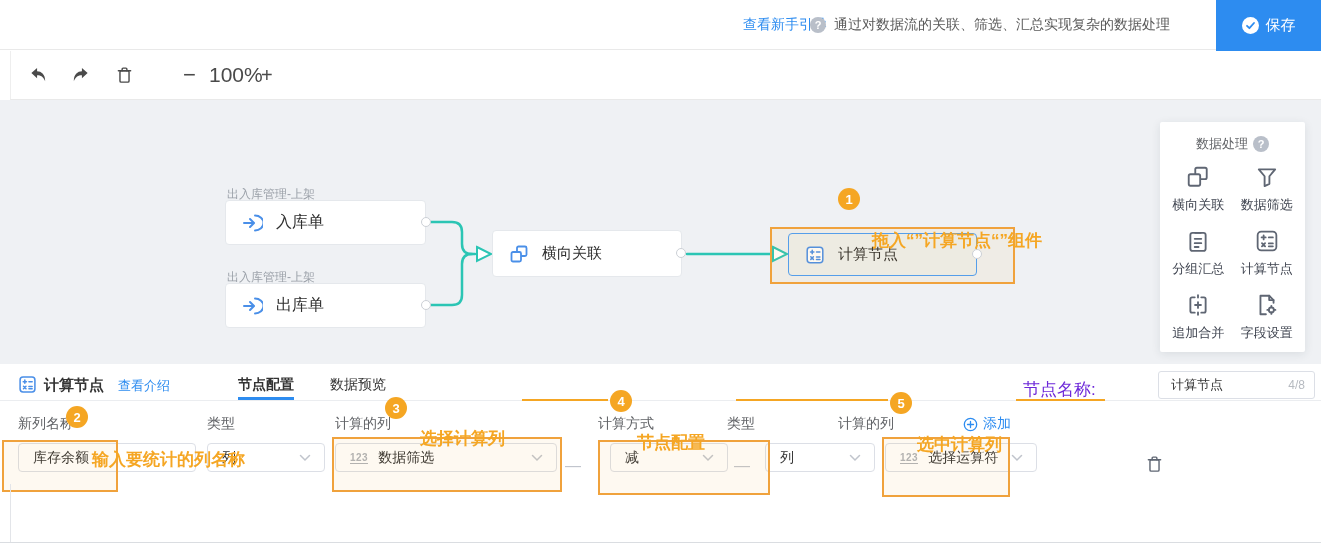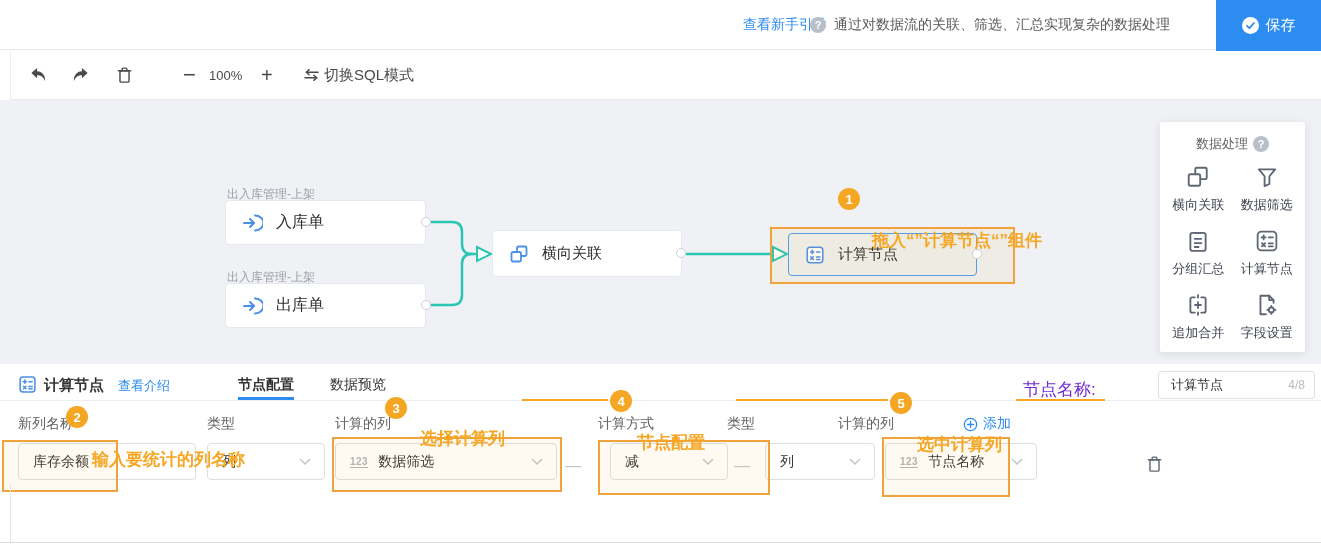--- a/index.html
+++ b/index.html
@@ -23,21 +23,21 @@
   .save-check { width:17px; height:17px; background:#fff; border-radius:50%; display:flex; align-items:center; justify-content:center; }
 
   
   .toolbar { position:absolute; left:10px; top:51px; width:1311px; height:49px; background:#fff;
              border-bottom:1px solid #e9e9e9; border-left:1px solid #eee; }
   .toolbar .tool { position:absolute; top:0; height:48px; display:flex; align-items:center; color:#4a4a4a; cursor:pointer; }
   .t-undo { left:18px; color:#3d3d3d; }
   .t-redo { left:60px; color:#c9c9c9; }
   .t-trash { left:105px; }
   .t-minus { left:172px; font-size:22px; }
-  .t-zoom { left:198px; font-size:13px; cursor:default; }
+  .t-zoom { left:198px; font-size:21px; cursor:default; }
   .t-plus { left:250px; font-size:20px; }
   .t-sql { left:292px; font-size:15px; gap:4px; }
 
   
   .canvas { position:absolute; left:0; top:100px; width:1321px; height:264px; background:#eff1f4; }
   .node { position:absolute; background:#fff; border:1px solid #e5e8ec; border-radius:4px;
           display:flex; align-items:center; gap:13px; padding-left:16px; font-size:16px; color:#2f2f2f; cursor:pointer; }
   .src-label { position:absolute; font-size:12px; color:#9aa0a8; }
   .node-join { left:492px; top:130px; width:190px; height:47px; font-size:15px; }
   .node-calc { left:788px; top:133px; width:189px; height:43px; font-size:15px; background:#edf0ef; border:1px solid #4a9ef8; }
@@ -72,21 +72,21 @@
                   border-radius:3px; display:flex; align-items:center; }
   .nodename-box input { border:none; outline:none; width:110px; padding-left:12px; font-size:13px; color:#333;
                         font-family:"Liberation Sans",sans-serif; background:transparent; }
   .nodename-count { position:absolute; right:9px; font-size:12px; color:#b6bac0; }
 
   .anno-line { position:absolute; top:35px; height:2px; background:#f5a623; z-index:4; }
 
   .form-label { position:absolute; top:51px; font-size:14px; color:#606266; }
   .add-link { position:absolute; left:963px; top:51px; font-size:14px; color:#2d8cf0; display:flex; align-items:center; gap:5px; cursor:pointer; }
 
-  .field { position:absolute; top:79px; height:37px; border:1px solid #dcdfe6; border-radius:4px; background:#fff;
+  .field { position:absolute; top:79px; height:29px; border:1px solid #dcdfe6; border-radius:4px; background:#fff;
            display:flex; align-items:center; font-size:14px; color:#333; }
   .field input { border:none; outline:none; width:100%; padding-left:14px; font-size:14px; color:#333;
                  font-family:"Liberation Sans",sans-serif; background:transparent; }
   .select { padding-left:14px; cursor:pointer; }
   .select .chev { position:absolute; right:13px; }
   .num-badge { font-size:10px; font-weight:bold; letter-spacing:0.5px; color:#afb3ba; border-bottom:1.5px solid #afb3ba;
                margin-right:10px; line-height:11px; }
   .dash { position:absolute; top:79px; height:45px; display:flex; align-items:center; color:#c0c4cc; font-size:16px; }
   .row-trash { position:absolute; left:1146px; top:91px; color:#5f6673; cursor:pointer; }
 
@@ -124,29 +124,20 @@
   <div class="tool t-trash">
     <svg width="17" height="19" viewBox="0 0 18 20" fill="none" stroke="currentColor" stroke-width="1.5" stroke-linecap="round">
       <path d="M2.5 5 H15.5"></path>
         <path d="M6.5 5 V3.2 a1 1 0 0 1 1 -1 H10.5 a1 1 0 0 1 1 1 V5"></path>
         <rect x="4.2" y="5" width="9.6" height="12" rx="1.2"></rect>
     </svg>
   </div>
   <div class="tool t-minus">−</div>
   <div class="tool t-zoom">100%</div>
   <div class="tool t-plus">+</div>
-  <div class="tool t-sql">
-    <svg width="17" height="16" viewBox="0 0 18 17" fill="none" stroke="currentColor" stroke-width="1.5" stroke-linecap="round" stroke-linejoin="round">
-      <path d="M16 5.5 H3.5"></path>
-        <path d="M6.5 2.8 L3.5 5.5 L6.5 8.2"></path>
-      <path d="M2 11.5 H14.5"></path>
-        <path d="M11.5 8.8 L14.5 11.5 L11.5 14.2"></path>
-    </svg>
-    <span>切换SQL模式</span>
-  </div>
 </div>
 
 <div class="canvas">
 
   <svg class="abs" style="left:0;top:0" width="1321" height="264">
     <g fill="none" stroke="#2bc5b4" stroke-width="2.5" stroke-linecap="round">
       <path d="M431 122 H452 Q462 122 462 132 V144 Q462 154 472 154 H475"></path>
       <path d="M431 205 H452 Q462 205 462 195 V164 Q462 154 472 154"></path>
       <path d="M687 154 H771"></path>
     </g>
@@ -348,21 +339,21 @@
 
   <div class="field select" style="left:765px;width:110px">
     <span>列</span>
     <svg class="chev" width="12" height="8" viewBox="0 0 12 8">
         <polyline points="1.5,1.5 6,6 10.5,1.5" fill="none" stroke="#c0c4cc" stroke-width="1.5" stroke-linecap="round"></polyline>
       </svg>
   </div>
 
   <div class="field select" style="left:885px;width:152px">
     <span class="num-badge">123</span>
-    <span>节点名称</span>
+    <span>选择运算符</span>
     <svg class="chev" width="12" height="8" viewBox="0 0 12 8">
         <polyline points="1.5,1.5 6,6 10.5,1.5" fill="none" stroke="#c0c4cc" stroke-width="1.5" stroke-linecap="round"></polyline>
       </svg>
   </div>
 
   <span class="row-trash">
     <svg width="17" height="19" viewBox="0 0 18 20" fill="none" stroke="currentColor" stroke-width="1.5" stroke-linecap="round">
       <path d="M2.5 5 H15.5"></path>
         <path d="M6.5 5 V3.2 a1 1 0 0 1 1 -1 H10.5 a1 1 0 0 1 1 1 V5"></path>
         <rect x="4.2" y="5" width="9.6" height="12" rx="1.2"></rect>

